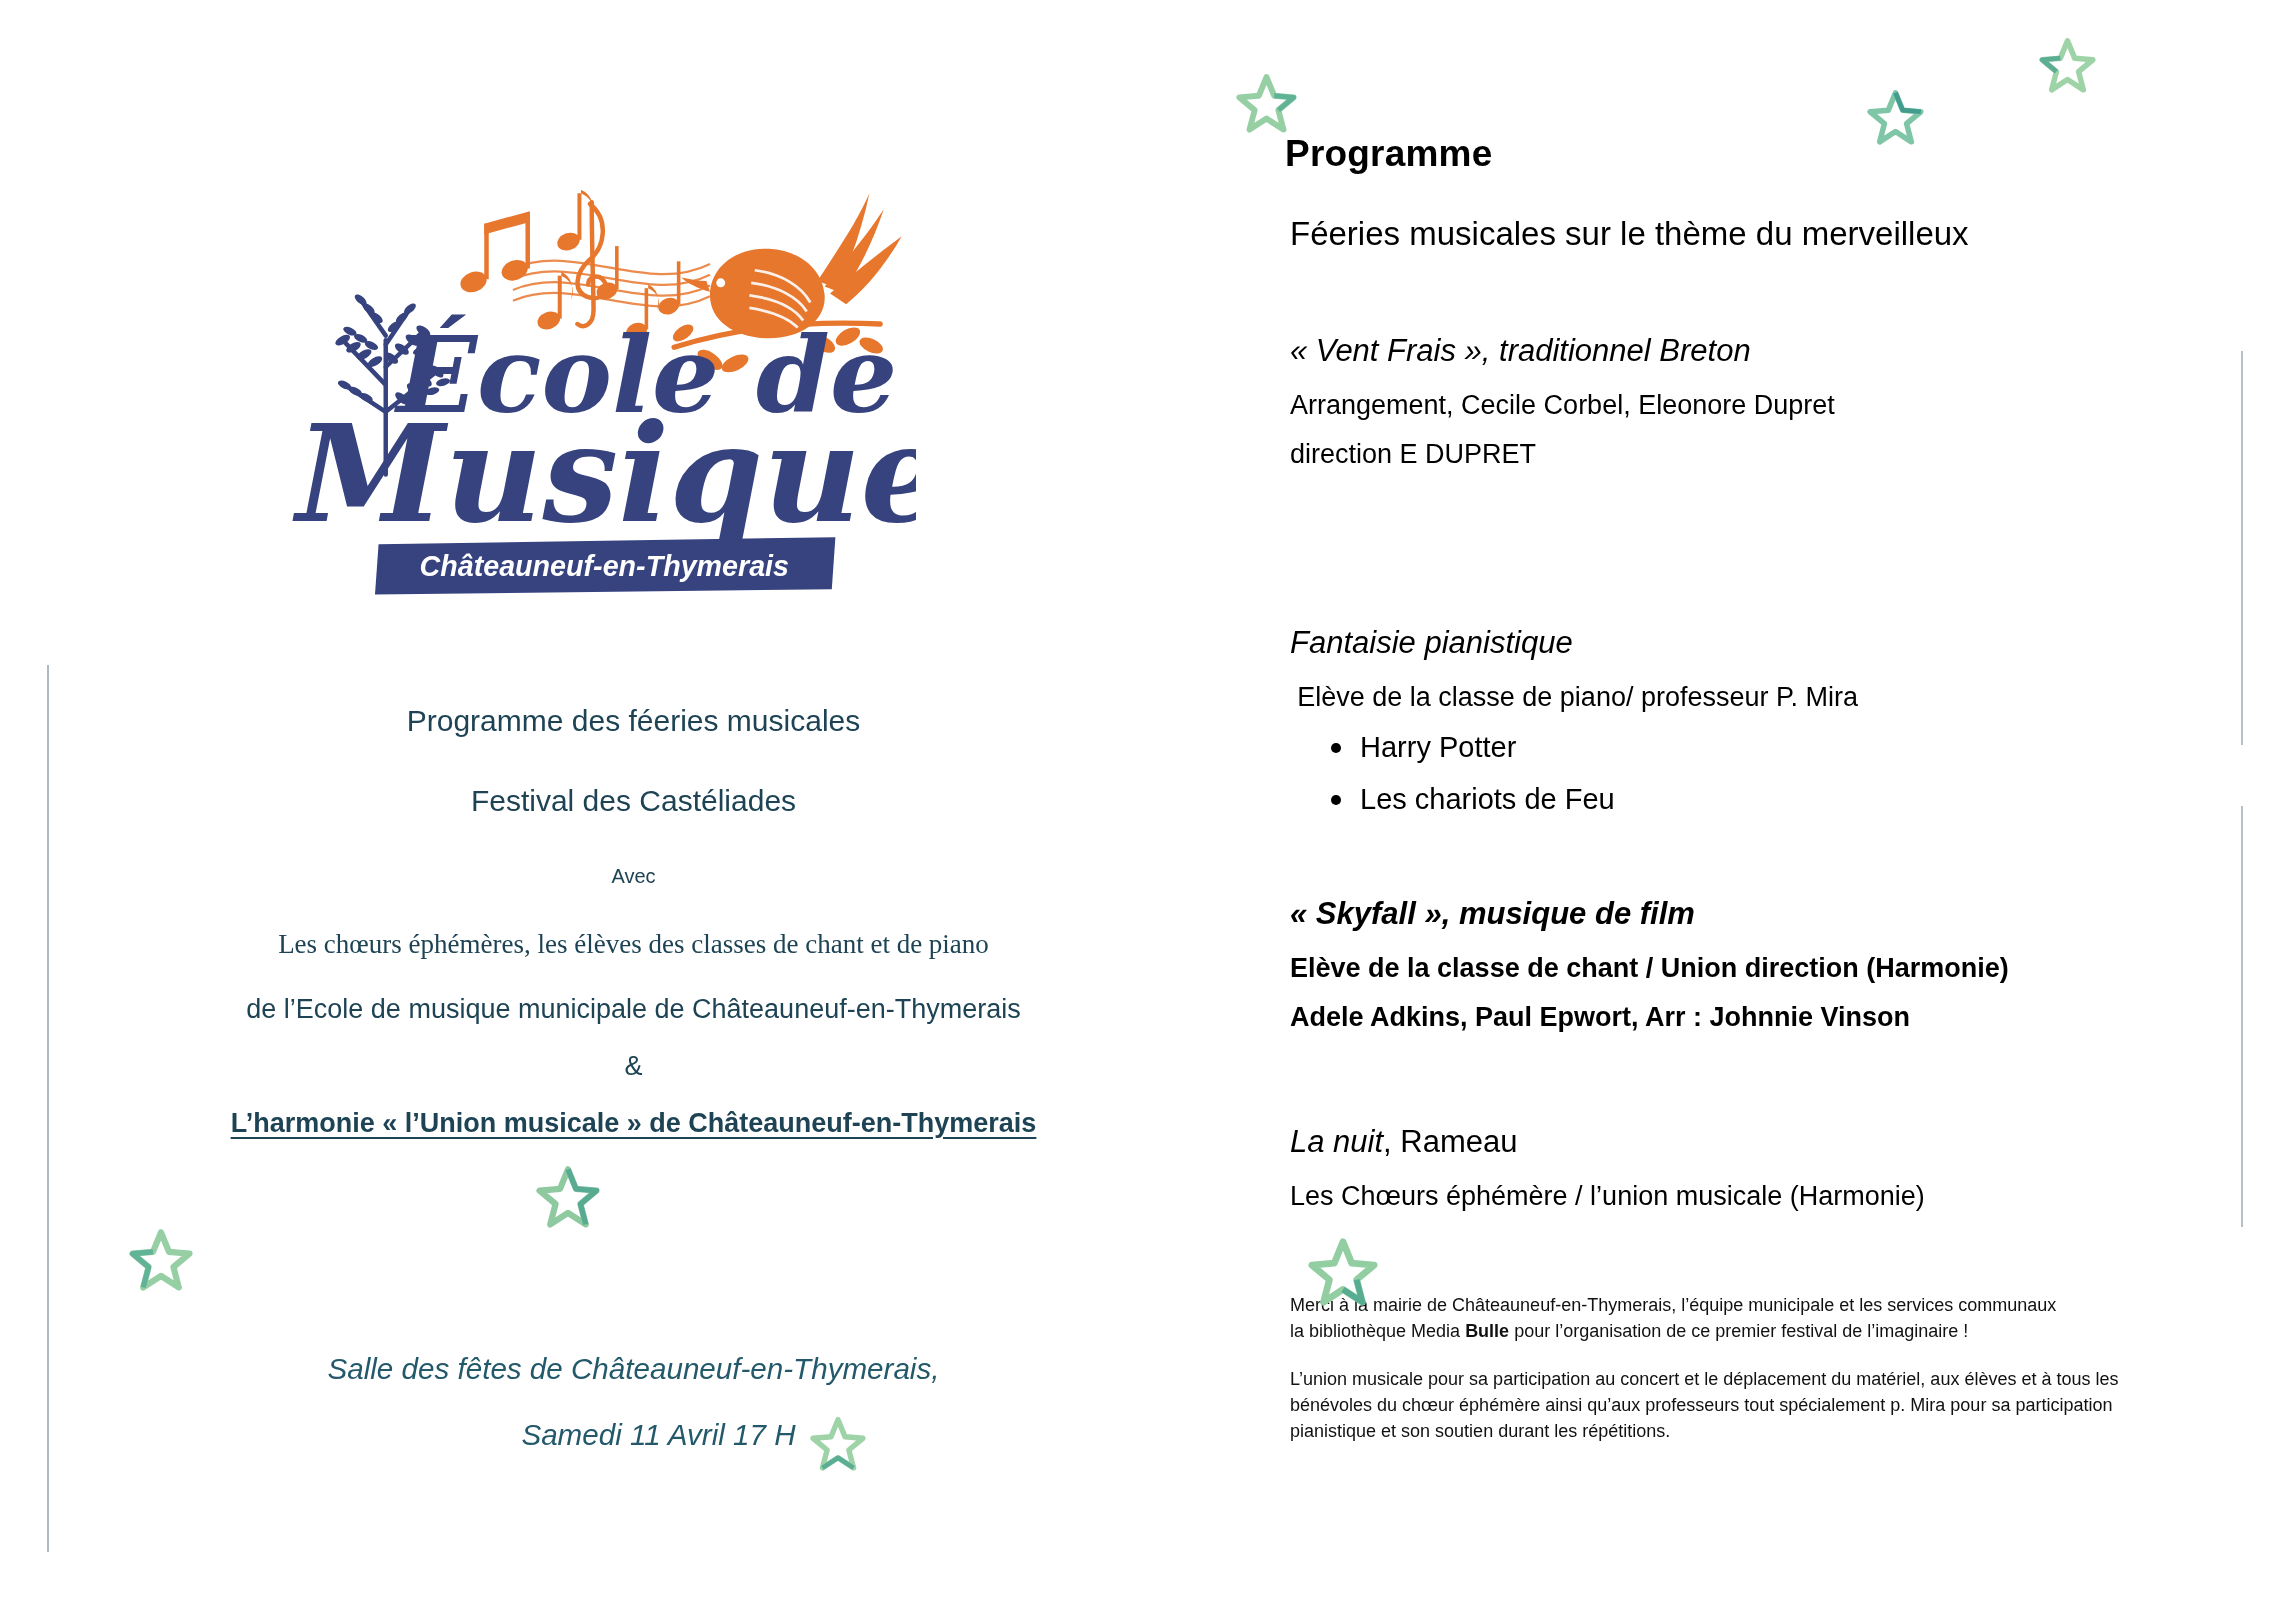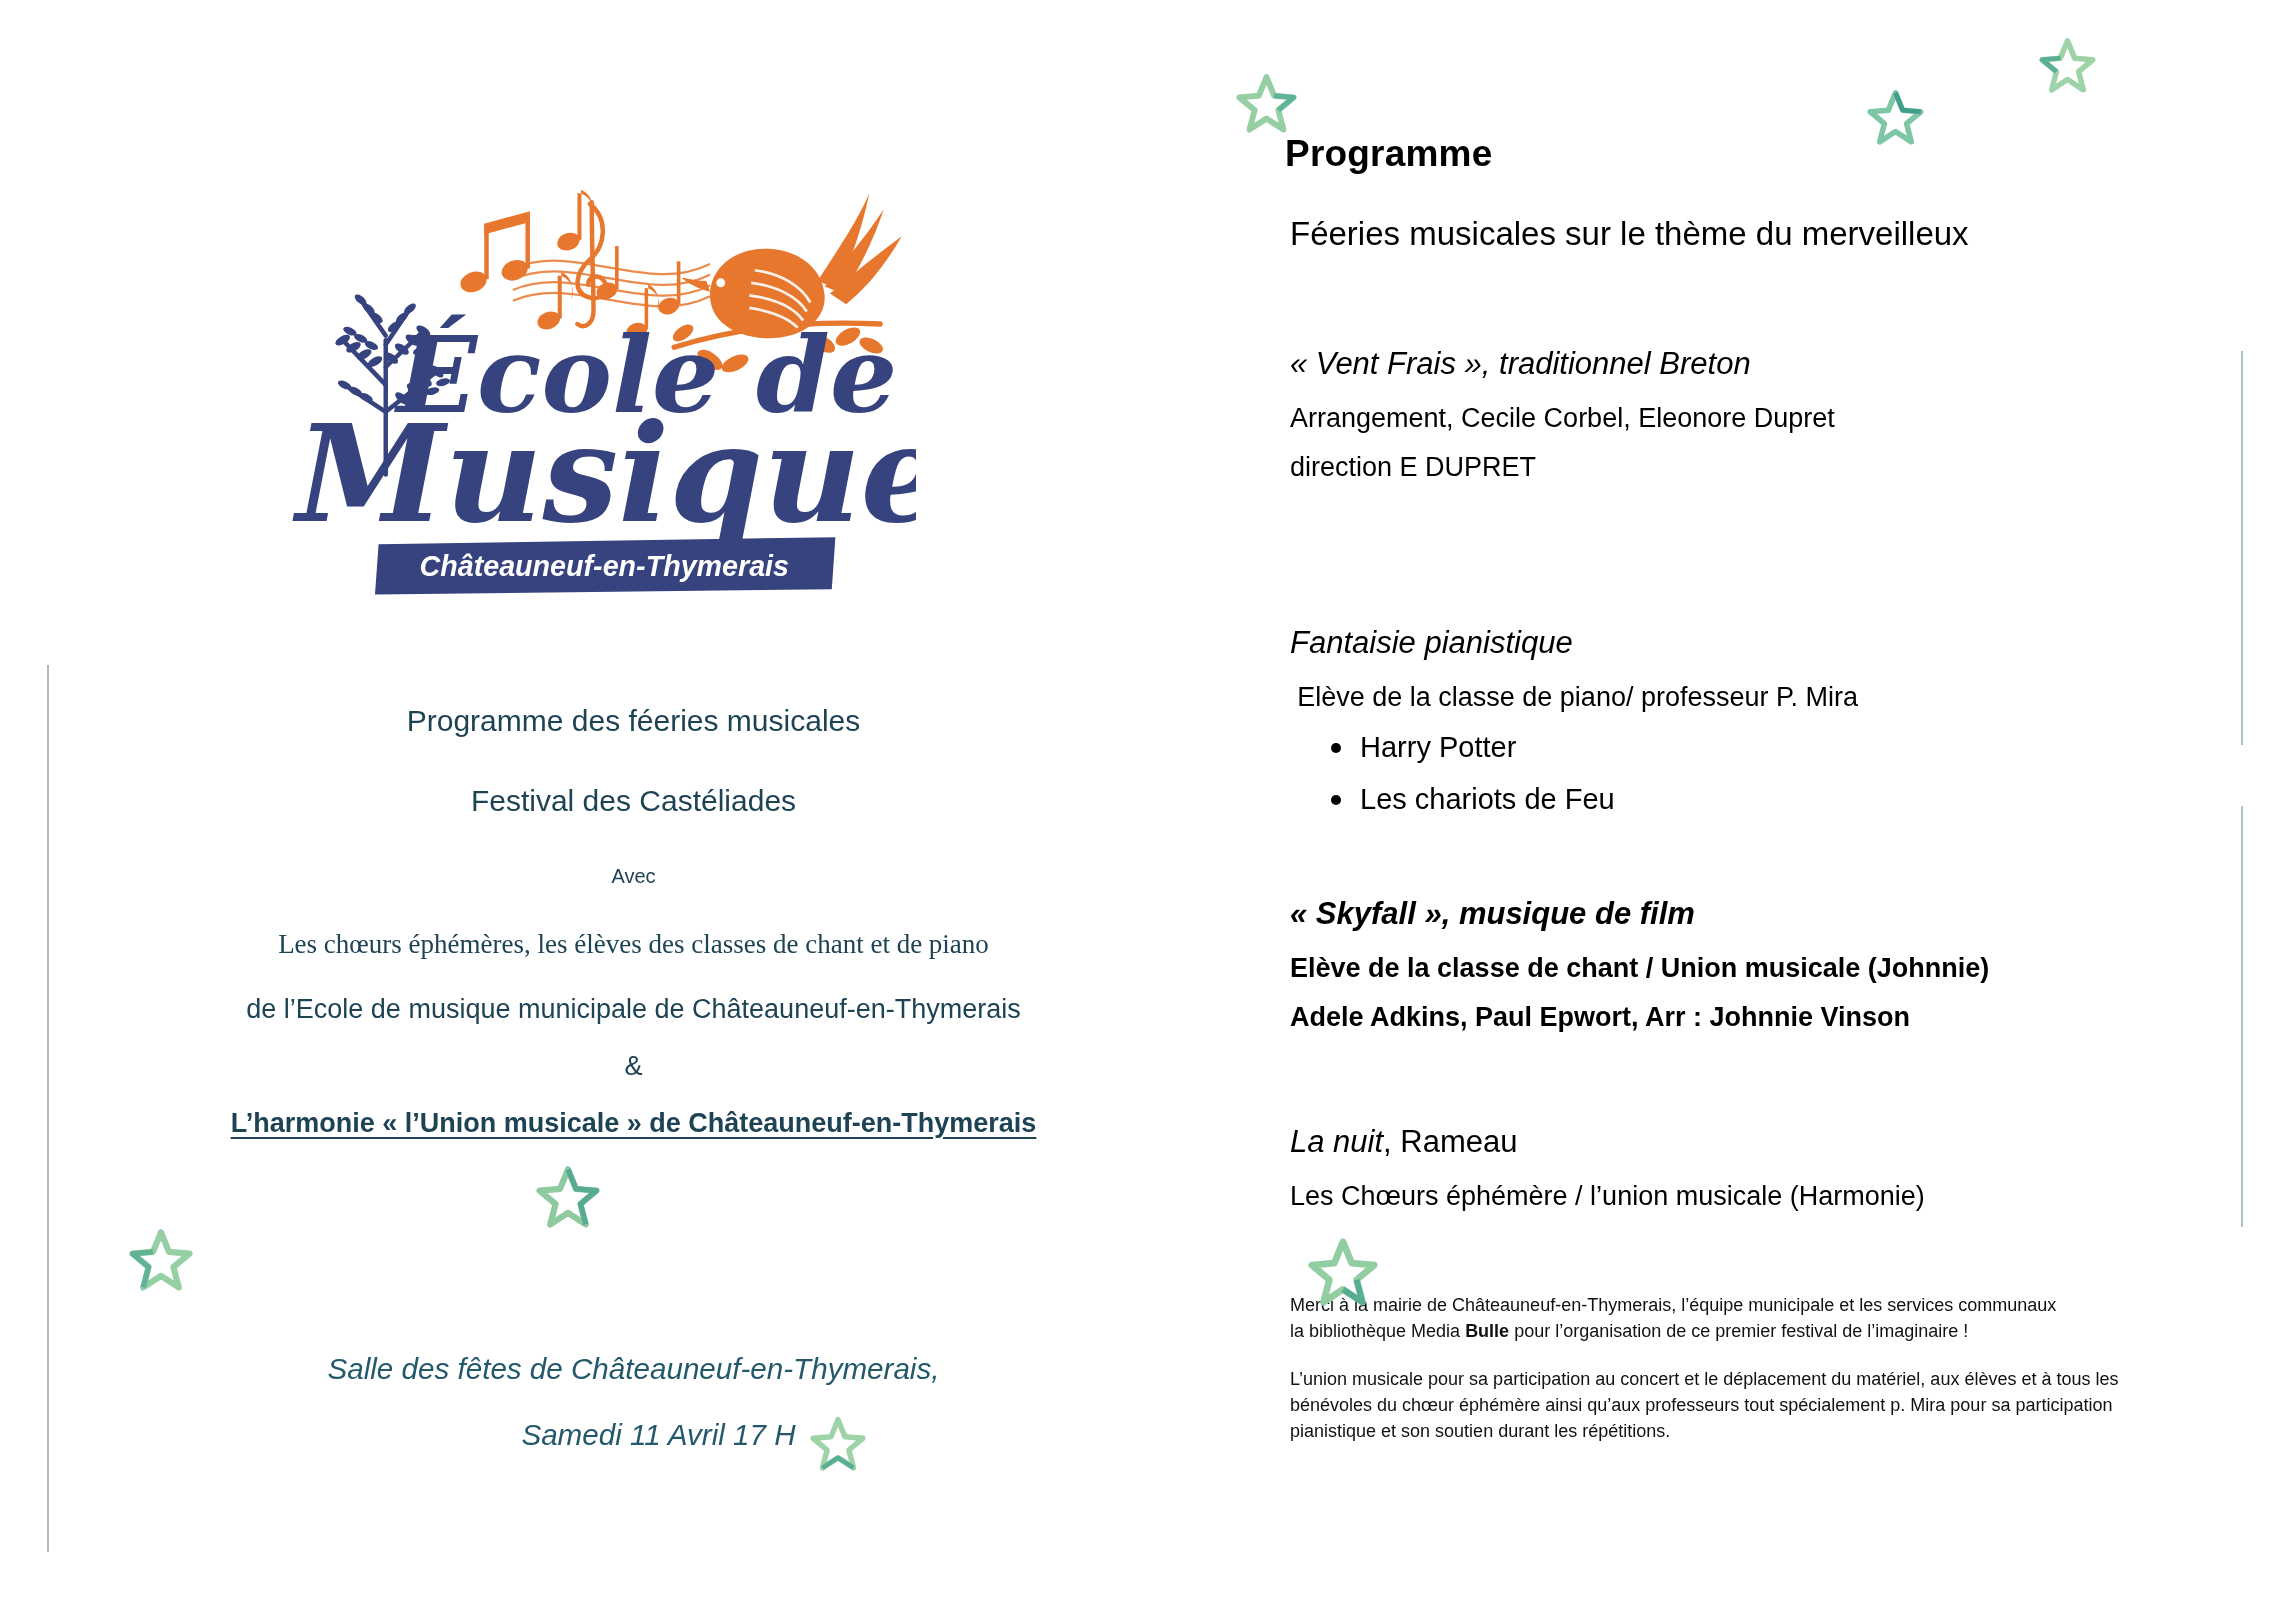--- a/index.html
+++ b/index.html
@@ -178,21 +178,21 @@
     content: "";
     position: absolute;
     left: -29px;
     top: 9.9px;
     width: 9.9px;
     height: 9.9px;
     border-radius: 50%;
     background: #000;
   }
 
-  #item-1 { top: 346px; }
+  #item-1 { top: 333px; }
   #item-2 { top: 625px; }
   #item-3 { top: 896px; font-weight: bold; }
   #item-4 { top: 1124px; }
 
   .thanks {
     position: absolute;
     left: 9px;
     top: 1292px;
     width: 905px;
     color: #111;
@@ -405,21 +405,21 @@
       <div class="item-title">Fantaisie pianistique</div>
       <div class="item-line indent">Elève de la classe de piano/ professeur  P. Mira</div>
       <ul class="bullets">
         <li>Harry Potter</li>
         <li>Les chariots de Feu</li>
       </ul>
     </div>
 
     <div class="item" id="item-3">
       <div class="item-title">« Skyfall », musique de film</div>
-      <div class="item-line">Elève de la classe de chant / Union musicale (Johnnie)</div>
+      <div class="item-line">Elève de la classe de chant / Union direction (Harmonie)</div>
       <div class="item-line">Adele Adkins, Paul Epwort, Arr : Johnnie Vinson</div>
     </div>
 
     <div class="item" id="item-4">
       <div class="item-title">
         <span>La nuit</span><span class="roman">, Rameau</span>
       </div>
       <div class="item-line">Les Chœurs éphémère / l’union musicale (Harmonie)</div>
     </div>
 

